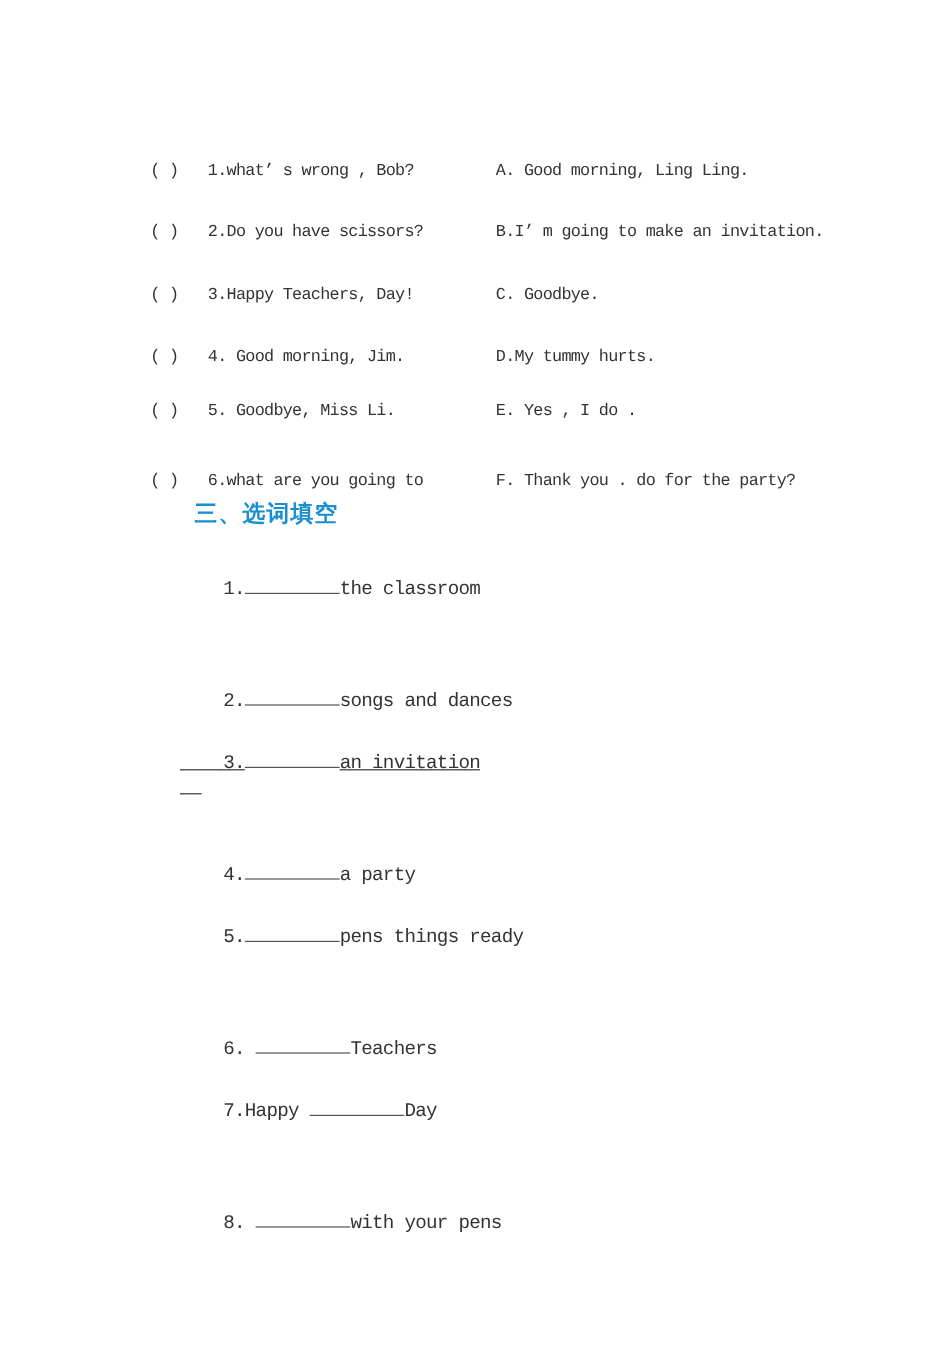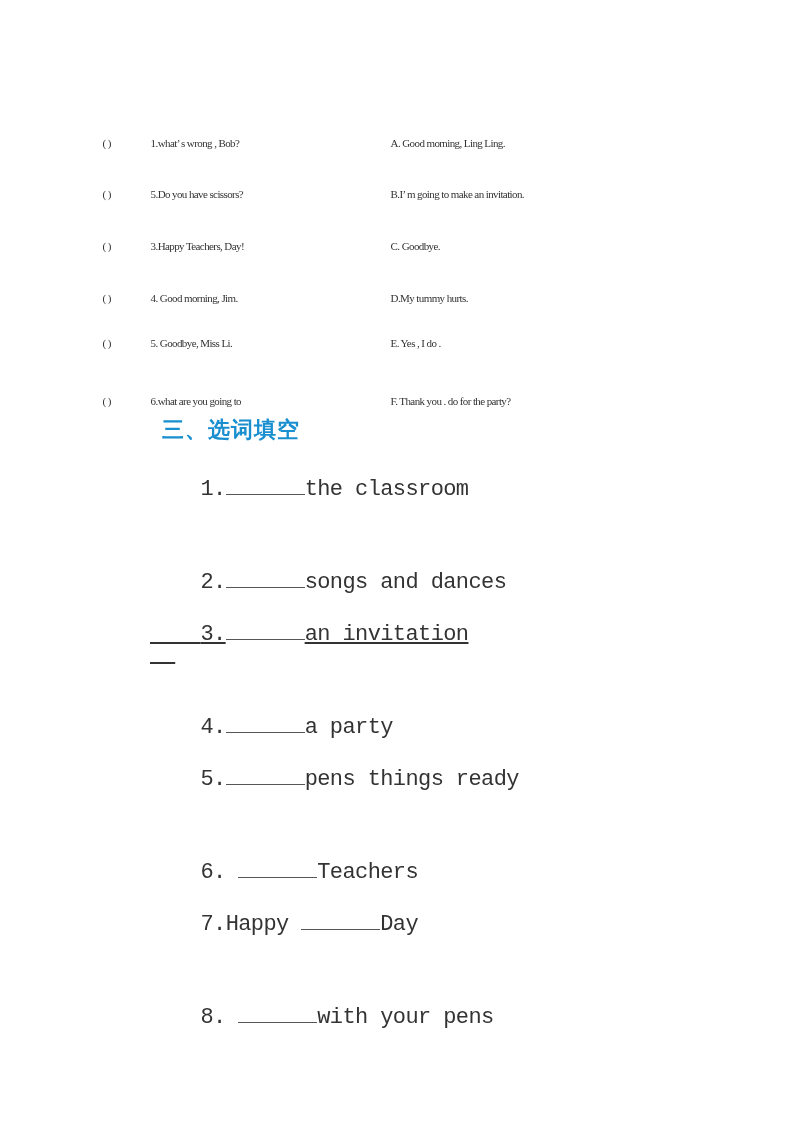--- a/index.html
+++ b/index.html
@@ -11,68 +11,67 @@
       width: 793px;
       height: 1122px;
       position: relative;
       overflow: hidden;
       font-family: "Liberation Mono", "DejaVu Sans Mono", monospace;
       color: #333333;
     }
     .match-row {
       position: absolute;
       left: 94px;
-      font-size: 11px;
+      font-size: 14px;
       line-height: 20px;
       white-space: pre;
       letter-spacing: -0.6px;
-      font-family: Liberation Serif, serif;
     }
     .paren {
       display: inline-block;
       width: 48px;
     }
     .q {
       display: inline-block;
     }
     .section-title {
       position: absolute;
       left: 162px;
       top: 415px;
       font-family: "DejaVu Sans", sans-serif;
       font-weight: bold;
-      font-size: 22px;
+      font-size: 19px;
       color: #1a8fd0;
       letter-spacing: 1px;
     }
     .fill-row {
       position: absolute;
       left: 150px;
-      font-size: 22px;
+      font-size: 16px;
       line-height: 20px;
       white-space: pre;
       letter-spacing: -0.6px;
     }
     .blank {
       display: inline-block;
       width: 79px;
       border-bottom: 1px solid #555555;
       height: 15px;
       vertical-align: baseline;
     }
   </style>
 </head>
 <body>
 
 <div>
   <div class="match-row" style="top:113px;">
     <span class="paren">( )</span><span class="q" style="width:240px">1.what’ s wrong , Bob?</span><span>A. Good morning, Ling Ling.</span>
   </div>
   <div class="match-row" style="top:164px;">
-    <span class="paren">( )</span><span class="q" style="width:240px">5.Do you have scissors?</span><span>B.I’ m going to make an invitation.</span>
+    <span class="paren">( )</span><span class="q" style="width:240px">2.Do you have scissors?</span><span>B.I’ m going to make an invitation.</span>
   </div>
   <div class="match-row" style="top:216px;">
     <span class="paren">( )</span><span class="q" style="width:240px">3.Happy Teachers, Day!</span><span>C. Goodbye.</span>
   </div>
   <div class="match-row" style="top:268px;">
     <span class="paren">( )</span><span class="q" style="width:240px">4. Good morning, Jim.</span><span>D.My tummy hurts.</span>
   </div>
   <div class="match-row" style="top:313px;">
     <span class="paren">( )</span><span class="q" style="width:240px">5. Goodbye, Miss Li.</span><span>E. Yes , I do .</span>
   </div>

